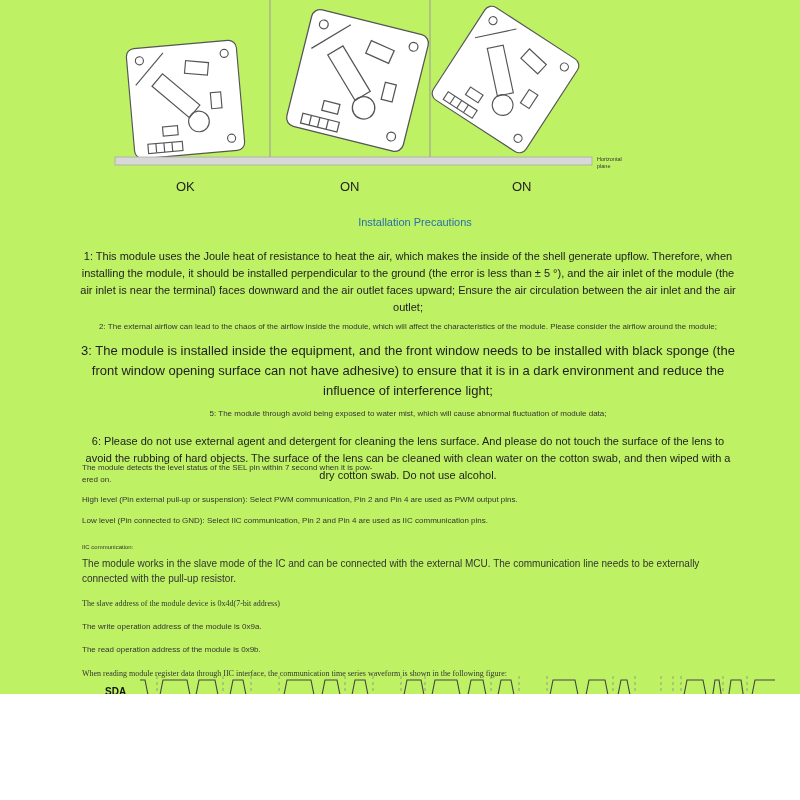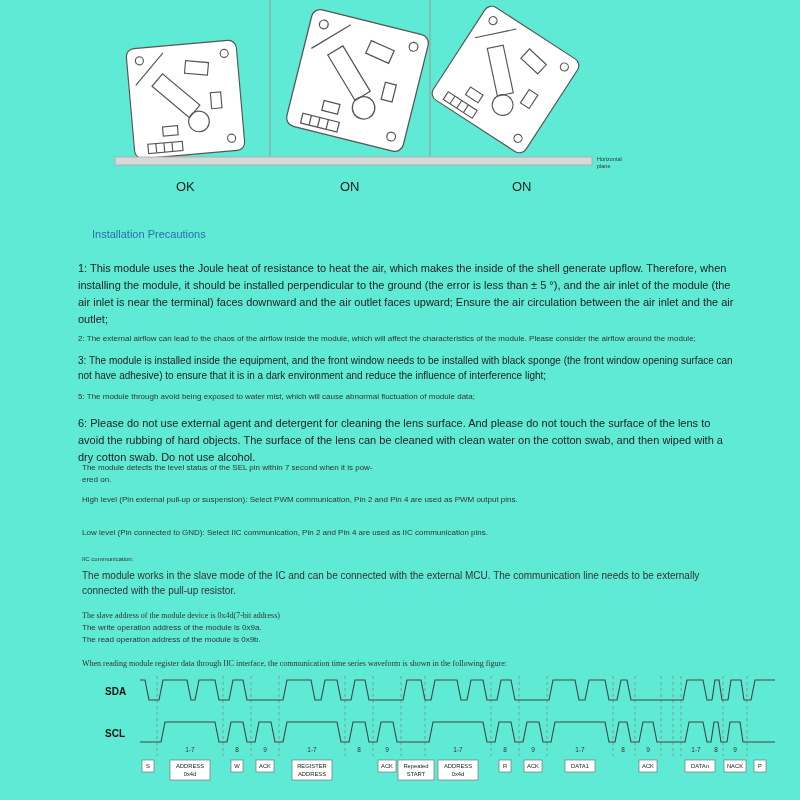--- a/index.html
+++ b/index.html
@@ -1,41 +1,41 @@
 <!DOCTYPE html>
 <html><head>
 <meta charset="utf-8">
 <style>
   * { margin:0; padding:0; box-sizing:border-box; }
   html,body { background:#ffffff; }
   .page {
-    position:relative; width:800px; height:800px; background:#5eead4;
+    position:relative; width:800px; height:694px; background:#bef264;
     font-family:"Liberation Sans", sans-serif; color:#222; overflow:hidden;
   }
   svg text { font-family:"Liberation Sans", sans-serif; }
 
   
   .fig-top { position:absolute; top:0; left:0; }
 
   
-  .precautions { position:absolute; top:228px; left:78px; width:660px; }
+  .precautions { position:absolute; top:216px; left:78px; width:660px;text-align:center; }
   .precautions h3 { font-size:11px; font-weight:normal; color:#2a6fad; margin:0 0 20px 14px; }
   .p-n { font-size:11px; line-height:1.55; color:#222; margin:13px 0 5px; }
-  .p-l { font-size:10px; line-height:1.55; color:#222; margin:0 0 7px; }
+  .p-l { font-size:13px; line-height:1.55; color:#222; margin:0 0 7px; }
   .p-s { font-size:8px;  line-height:1.45; color:#333; margin:0 0 8px; }
 
   
   .protocol { position:absolute; top:456px; left:70px; width:652px; }
   .protocol h4 { font-size:8.5px; font-weight:normal; color:#2a6fad; white-space:pre-line; margin:0 0 12px; }
   .protocol p { padding-left:12px; color:#333; }
   .t-s  { font-size:8px;  line-height:1.5; margin-top:6px; }
   .t-m  { font-size:10px;  line-height:1.45; margin-top:6px; }
   .t-xs { font-size:6px;  line-height:1.4;  margin-top:16px; color:#555; }
-  .mt8  { margin-top:8px; }  .mt9 { margin-top:21px; }
-  .mt12 { margin-top:12px;font-family:Liberation Serif, serif; } .mt10 { margin-top:0; }
+  .mt8  { margin-top:8px; }  .mt9 { margin-top:9px; }
+  .mt12 { margin-top:12px;font-family:Liberation Serif, serif; } .mt10 { margin-top:11px; }
   .pre  { white-space:pre-line; }
 
   
   .timing { position:absolute; top:668px; left:95px; }
   .wave { fill:none; stroke:#444; stroke-width:1.1; }
   .dash { fill:none; stroke:#888; stroke-width:0.8; stroke-dasharray:3,3; }
   .rowlab { font-size:10px; font-weight:bold; fill:#111; }
   .clk  { font-size:6.5px; fill:#333; text-anchor:middle; }
   .lbox { fill:#ffffff; stroke:#777; stroke-width:0.7; }
   .ltxt { font-size:5.8px; fill:#222; text-anchor:middle; }

